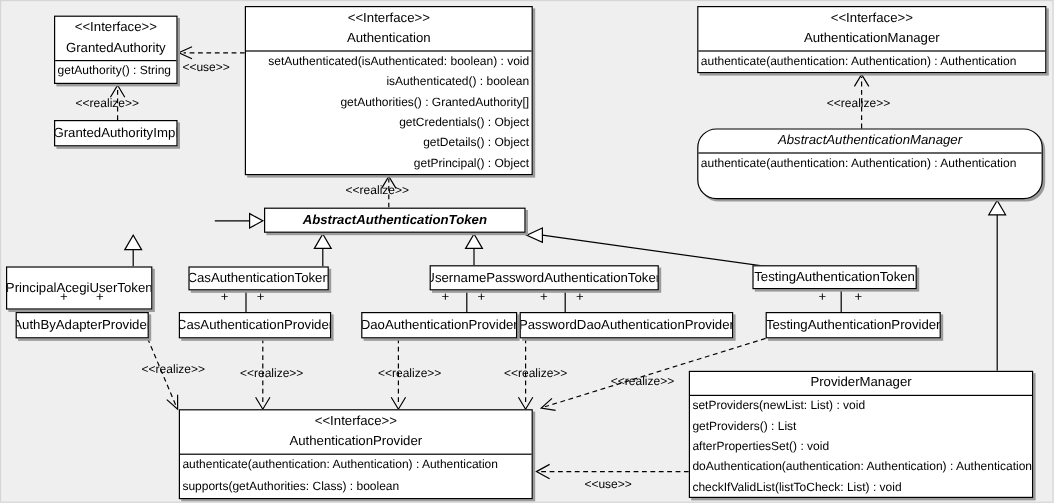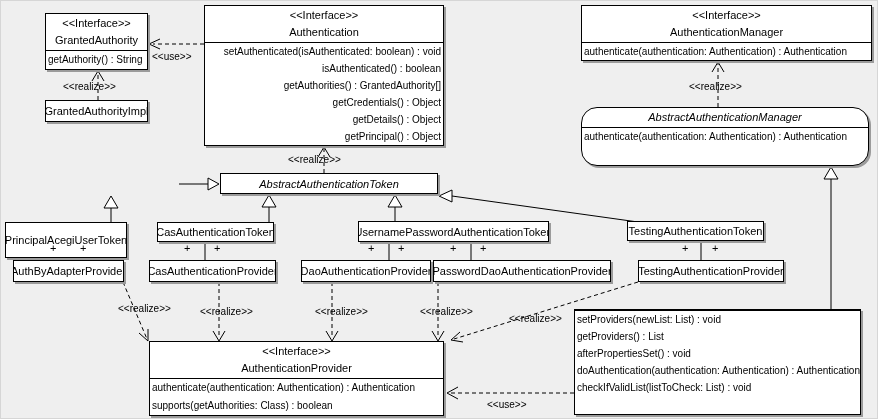--- a/index.html
+++ b/index.html
@@ -186,21 +186,21 @@
   </div>
 
   <div class="box" style="left:580px;top:106px;width:288px;height:59px;border-radius:16px;">
     <div class="title1 abstract">AbstractAuthenticationManager</div>
     <div class="methods" style="font-size:10px;">
       <div class="m m18">authenticate(authentication: Authentication) : Authentication</div>
     </div>
   </div>
 
 
-  <div class="box simple abstract" style="left:219px;top:172px;width:218px;height:21px;">
+  <div class="box simple abstract" style="left:219px;top:172px;width:218px;height:21px;font-weight:bold;">
     <span>AbstractAuthenticationToken</span>
   </div>
 
   <div class="box simple" style="left:4px;top:221px;width:122px;height:36px;">
     <span>PrincipalAcegiUserToken</span>
   </div>
 
   <div class="box simple" style="left:156px;top:221px;width:117px;height:20px;">
     <span>CasAuthenticationToken</span>
   </div>
@@ -238,20 +238,21 @@
       <div class="stereo">&lt;&lt;Interface&gt;&gt;</div>
       <div class="cname">AuthenticationProvider</div>
     </div>
     <div class="methods" style="font-size:10px;">
       <div class="m m18">authenticate(authentication: Authentication) : Authentication</div>
       <div class="m m18">supports(getAuthorities: Class) : boolean</div>
     </div>
   </div>
 
   <div class="box" style="left:573px;top:308px;width:287px;height:106px;">
+    <div class="title1">ProviderManager</div>
     <div class="methods" style="font-size:10px;">
       <div class="m">setProviders(newList: List) : void</div>
       <div class="m">getProviders() : List</div>
       <div class="m">afterPropertiesSet() : void</div>
       <div class="m">doAuthentication(authentication: Authentication) : Authentication</div>
       <div class="m">checkIfValidList(listToCheck: List) : void</div>
     </div>
   </div>
 
 </div>

